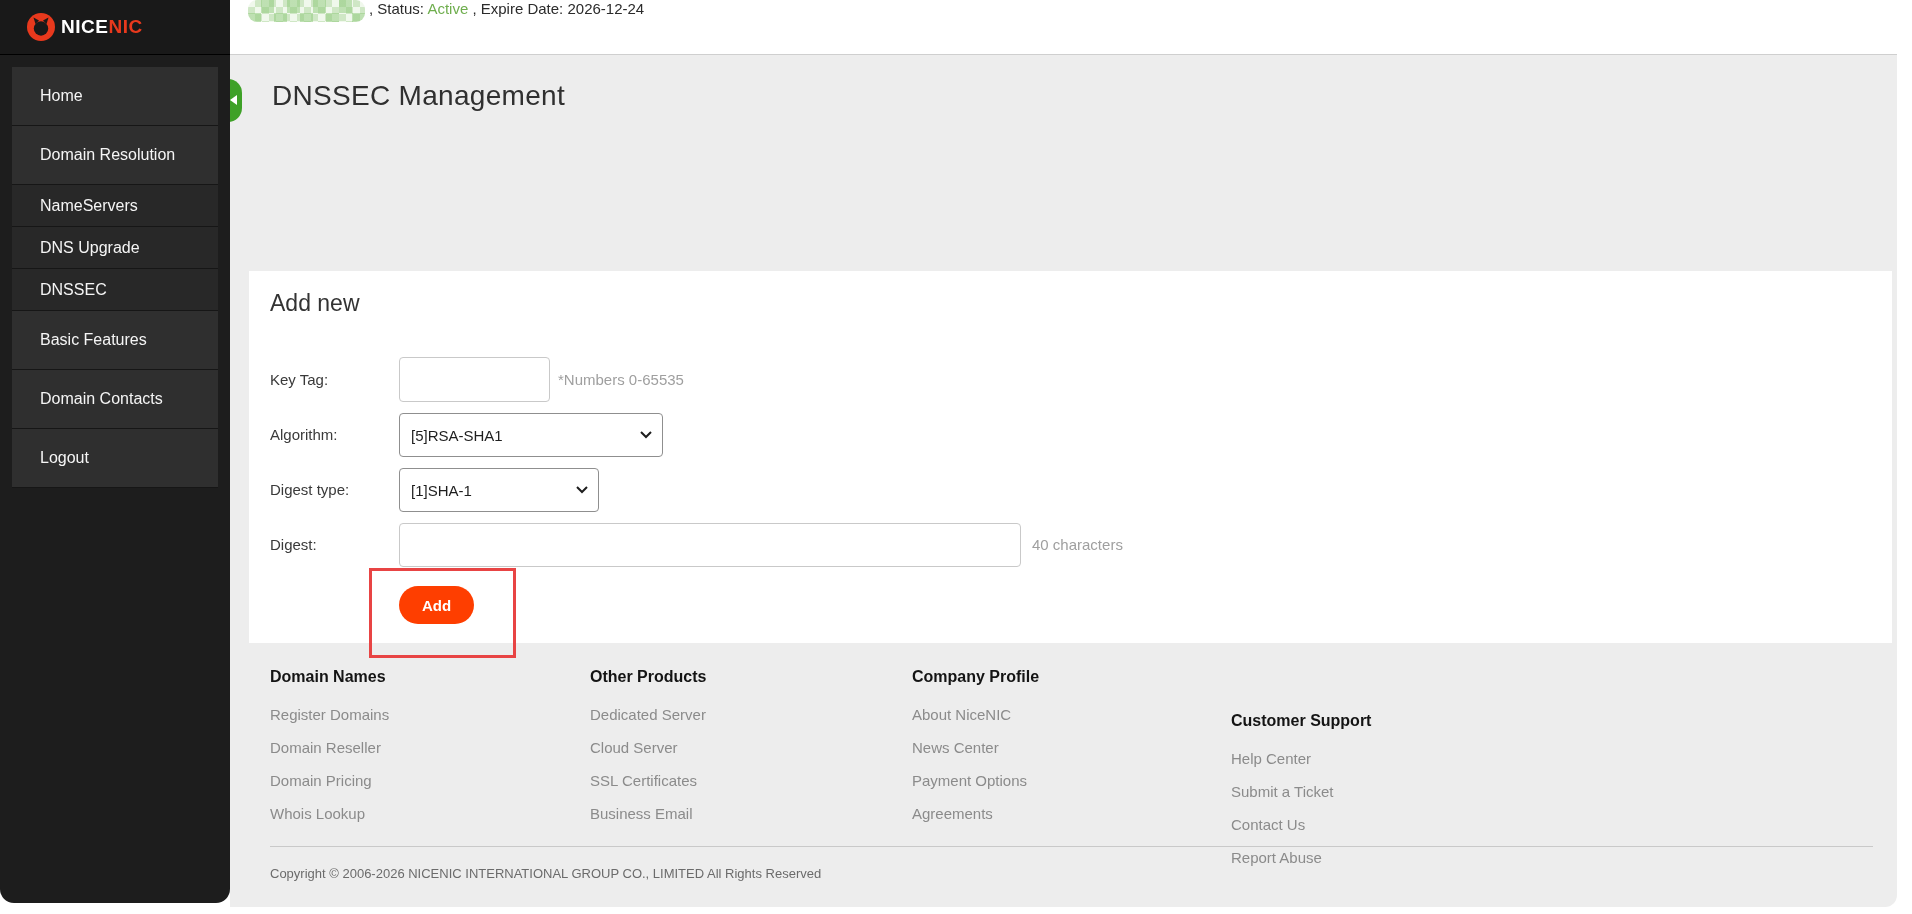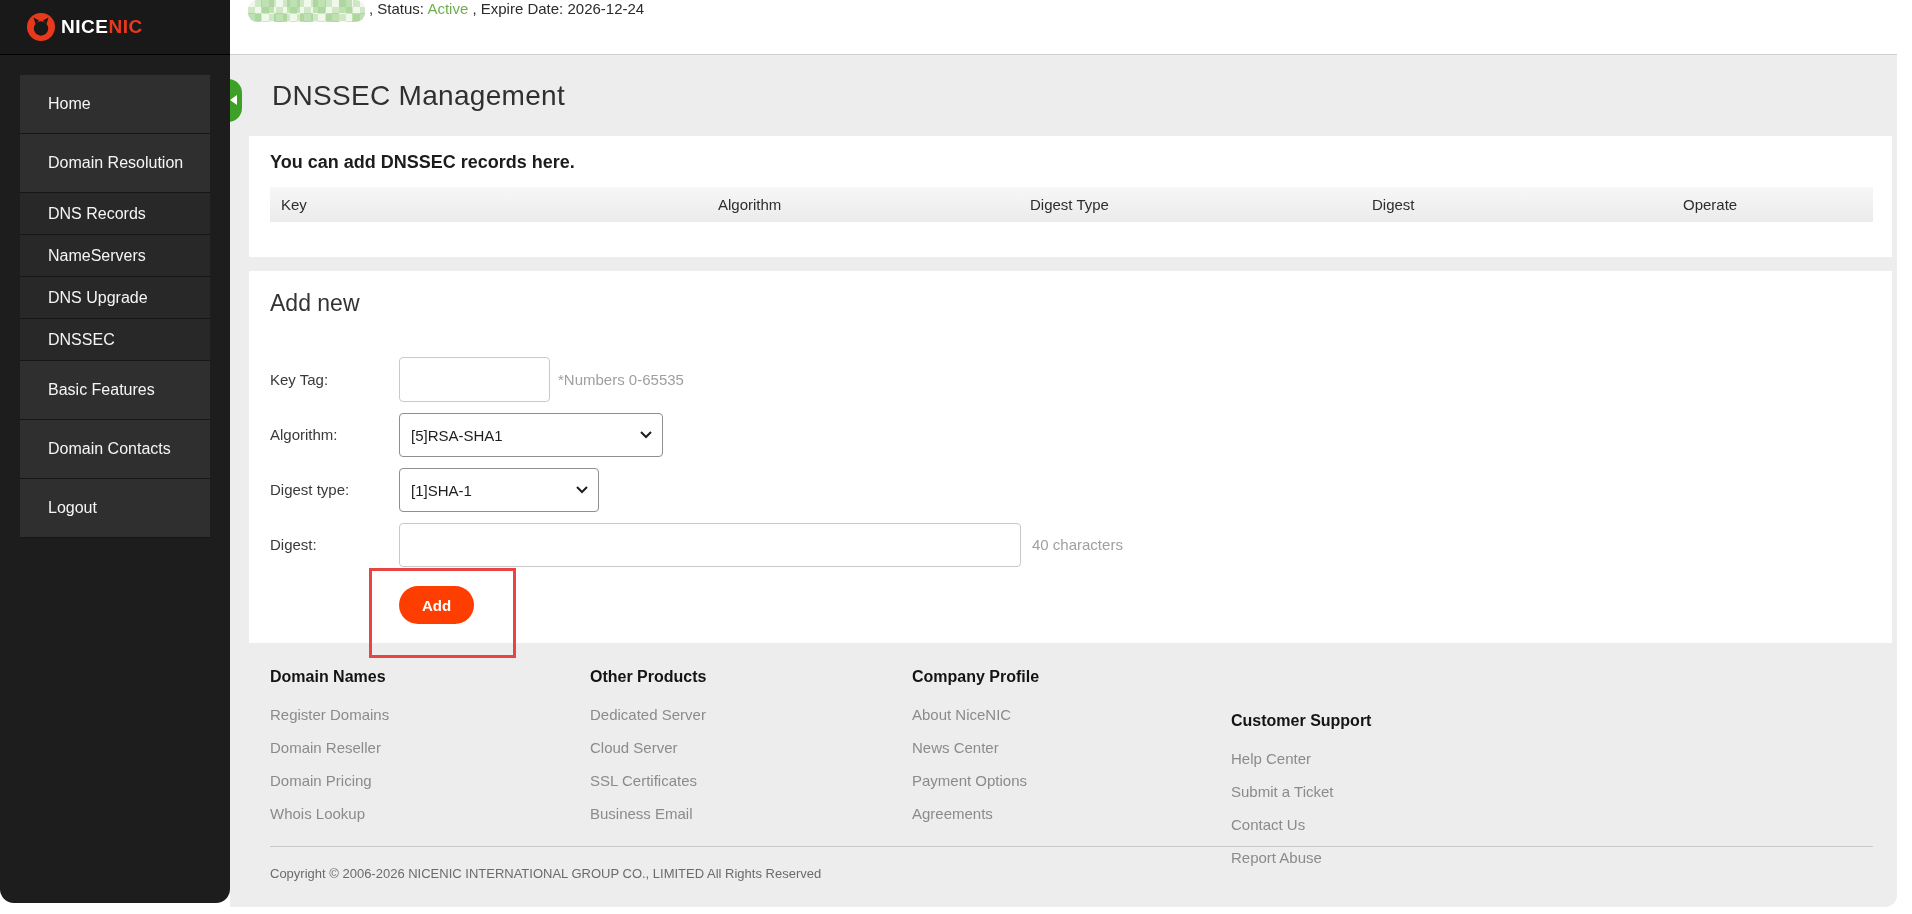--- a/index.html
+++ b/index.html
@@ -23,21 +23,21 @@
            border-radius:0 0 12px 0;}
 
   
   .sidebar{position:absolute;left:0;top:0;width:230px;height:903px;background:#1d1d1d;
            border-radius:0 0 14px 14px;z-index:3;}
   .logo-block{height:54px;background:#191919;display:flex;align-items:center;padding-left:26px;
               border-bottom:1px solid #000;}
   .logo-text{font-size:19px;font-weight:800;letter-spacing:.5px;margin-left:5px;}
   .logo-text .lw{color:#ffffff;}
   .logo-text .lr{color:#e8391d;}
-  .menu{margin:16px;padding:4px;list-style:none;}
+  .menu{margin:8px;padding:4px;list-style:none;}
   .menu-item{display:flex;align-items:center;padding-left:28px;color:#f5f5f5;font-size:16px;
              border-bottom:1px solid #161616;cursor:pointer;}
   .menu-item.top{background:#2f2f2f;height:58px;}
   .menu-item.sub{background:#282828;height:41px;}
 
   
   .toggle{position:absolute;left:213px;top:79px;width:29px;height:43px;background:#3ea127;
           border-radius:14px;z-index:2;cursor:pointer;}
   .toggle .tri{position:absolute;left:17px;top:16px;width:0;height:0;
                border-top:5px solid transparent;border-bottom:5px solid transparent;
@@ -124,42 +124,31 @@
         <path d="M20.5 12 L22.5 5.5 L17 8.5 Z" fill="#191919"></path>
         <circle cx="15" cy="16.5" r="7.2" fill="#191919"></circle>
       </svg>
       <span class="logo-text">
         <span class="lw">NICE</span><span class="lr">NIC</span>
       </span>
     </div>
     <ul class="menu">
       <li class="menu-item top">Home</li>
       <li class="menu-item top">Domain Resolution</li>
-      <li class="menu-item sub">DNS Records</li>
       <li class="menu-item sub">NameServers</li>
       <li class="menu-item sub">DNS Upgrade</li>
       <li class="menu-item sub">DNSSEC</li>
       <li class="menu-item top">Basic Features</li>
       <li class="menu-item top">Domain Contacts</li>
       <li class="menu-item top">Logout</li>
     </ul>
   </div>
 
   <div class="page-title">DNSSEC Management</div>
 
-  <div class="card records">
-    <div class="intro">You can add DNSSEC records here.</div>
-    <div class="hdr-row">
-      <span class="hdr-cell hc0">Key</span>
-      <span class="hdr-cell hc1">Algorithm</span>
-      <span class="hdr-cell hc2">Digest Type</span>
-      <span class="hdr-cell hc3">Digest</span>
-      <span class="hdr-cell hc4">Operate</span>
-    </div>
-  </div>
 
   <div class="card addnew-band">
     <div class="addnew-title">Add new</div>
   </div>
 
   <div class="card formcard">
     <span class="flabel fl1">Key Tag:</span>
     <input class="tinput ti1" type="text" style="">
     <span class="fhint fh1">*Numbers 0-65535</span>
 

